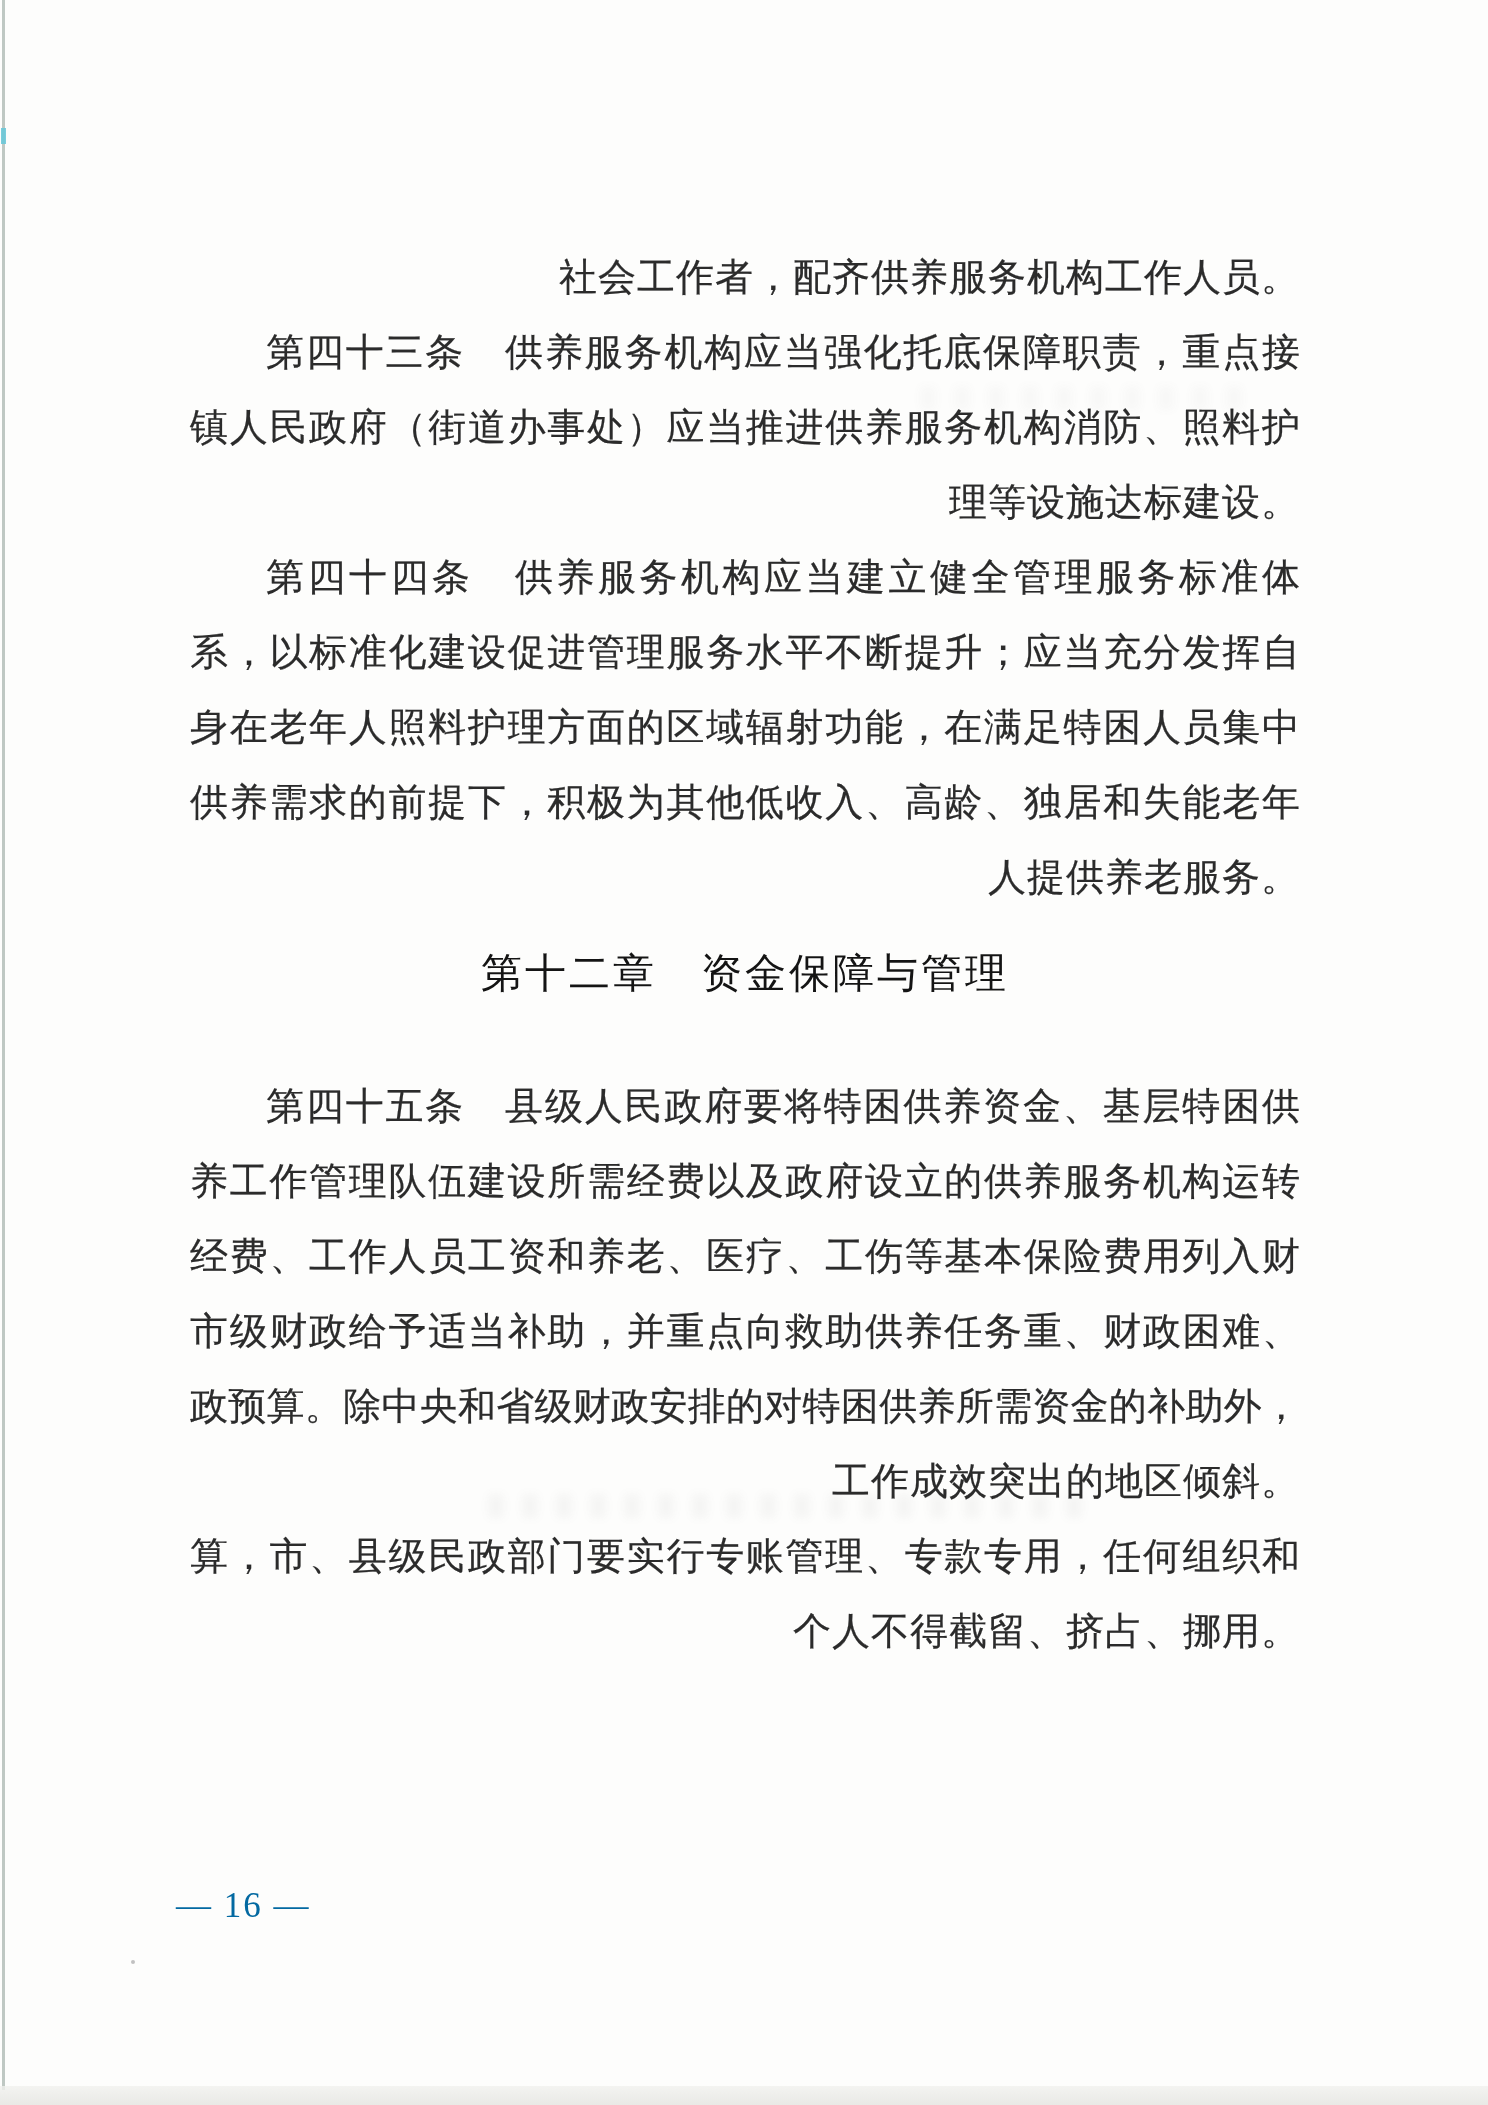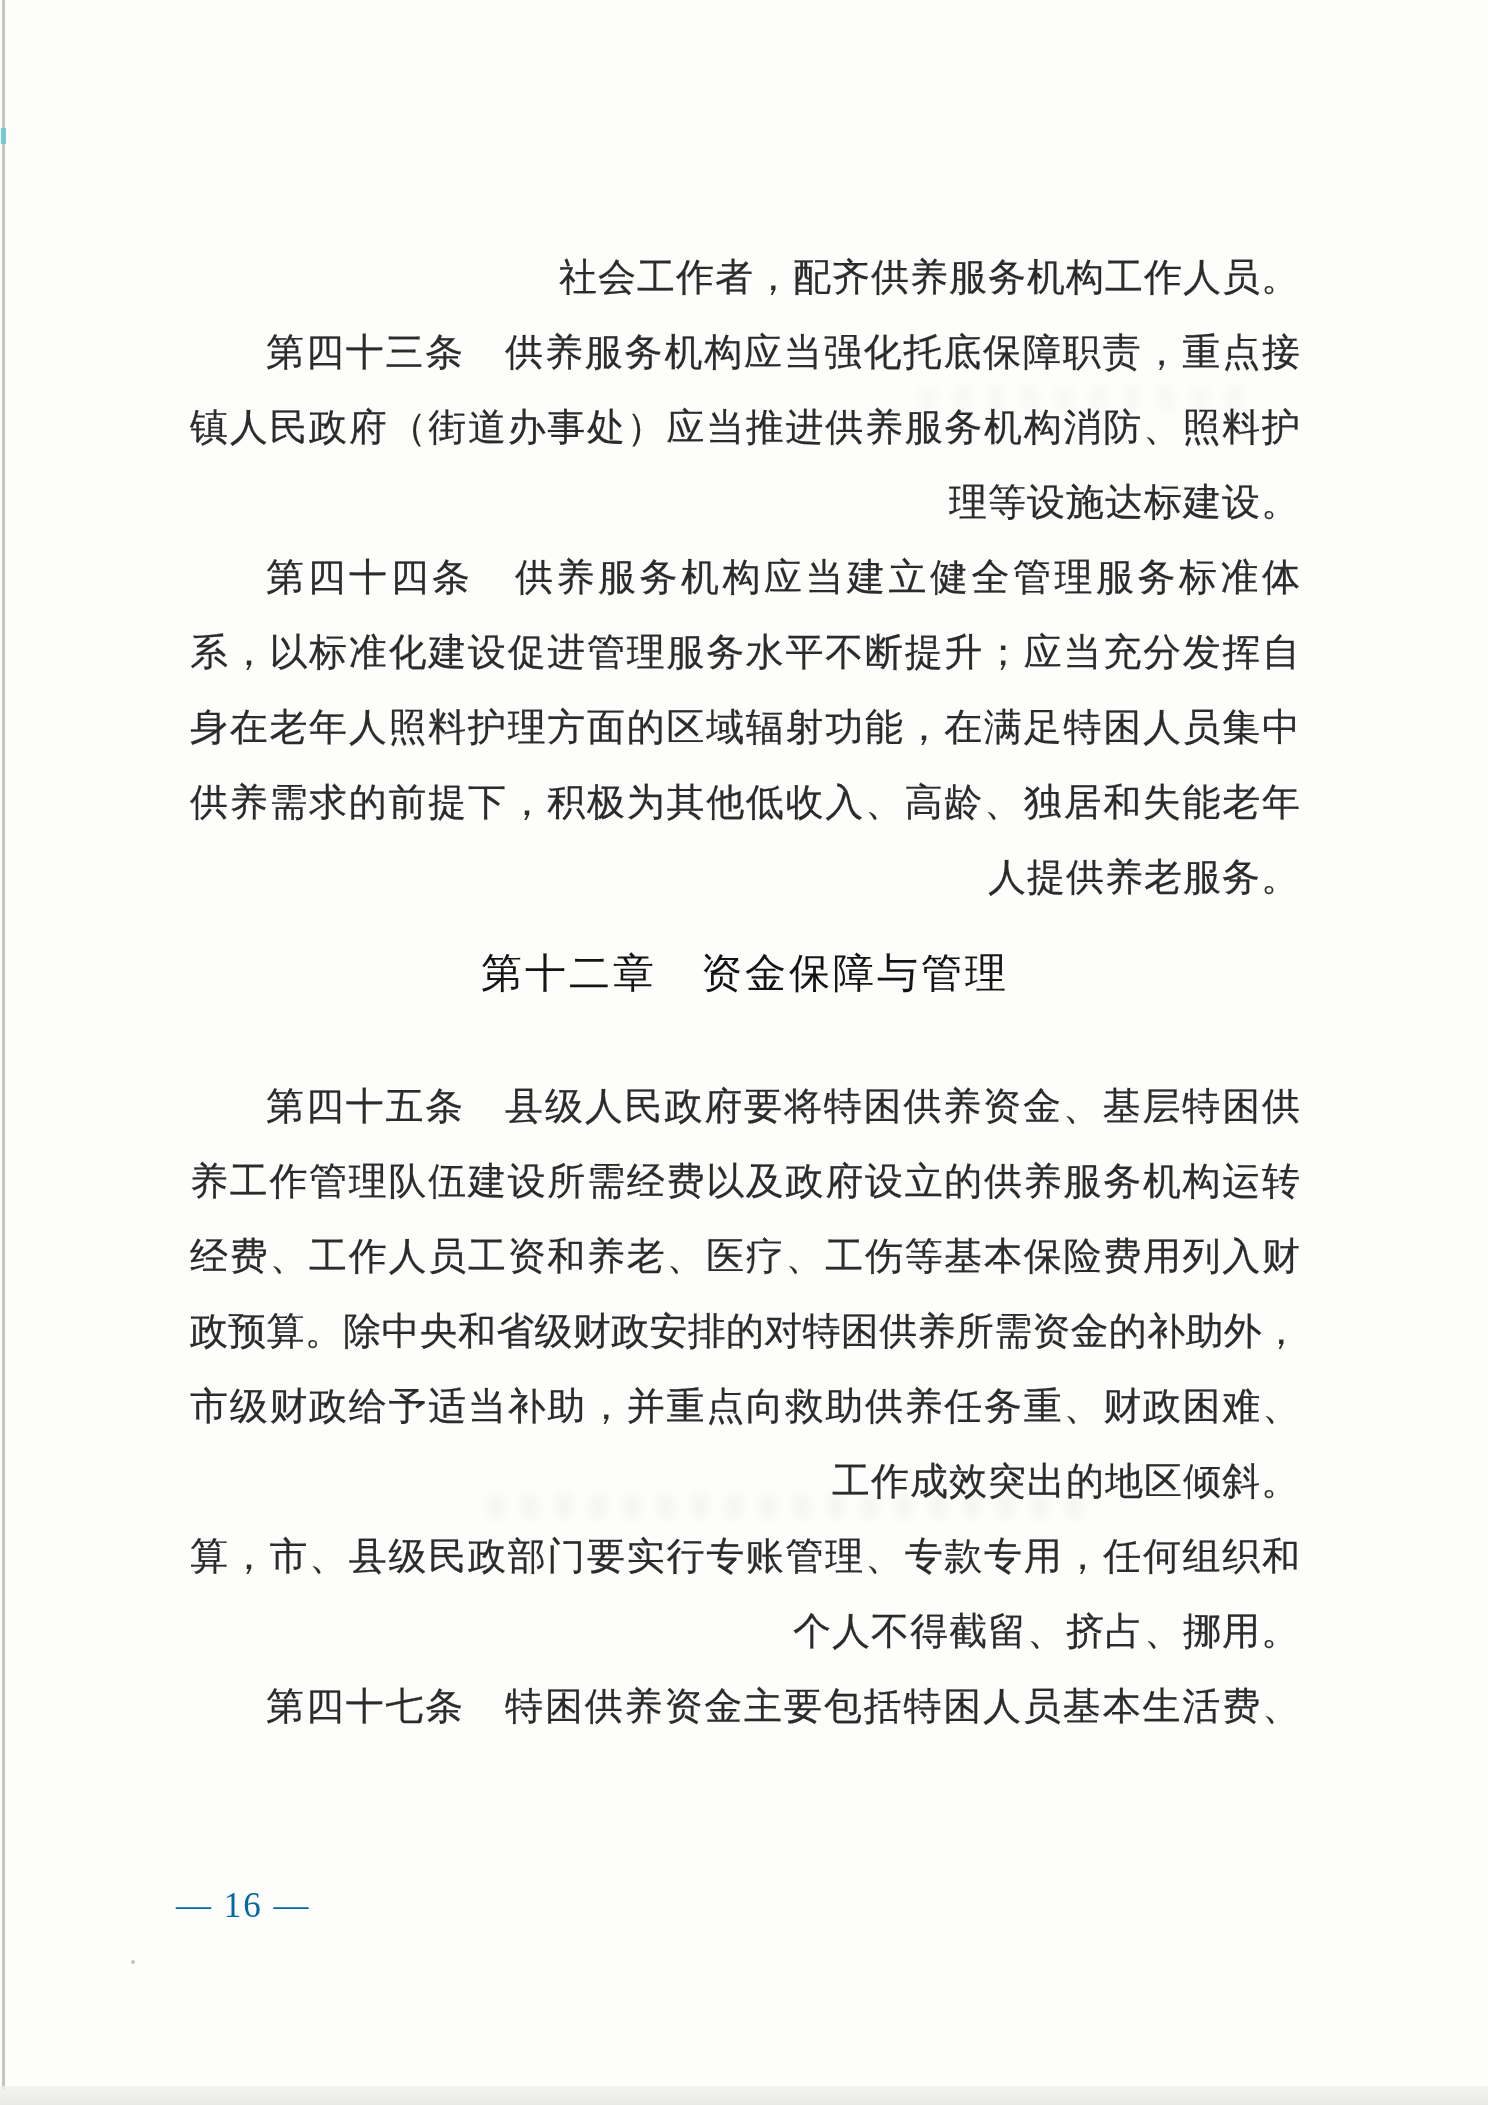--- a/index.html
+++ b/index.html
@@ -124,22 +124,21 @@
       <div class="doc-line">理等设施达标建设。</div>
       <div class="doc-line indent justify">第四十四条　供养服务机构应当建立健全管理服务标准体</div>
       <div class="doc-line justify">系，以标准化建设促进管理服务水平不断提升；应当充分发挥自</div>
       <div class="doc-line justify">身在老年人照料护理方面的区域辐射功能，在满足特困人员集中</div>
       <div class="doc-line justify">供养需求的前提下，积极为其他低收入、高龄、独居和失能老年</div>
       <div class="doc-line">人提供养老服务。</div>
       <div class="chapter-heading">第十二章　资金保障与管理</div>
       <div class="doc-line indent justify">第四十五条　县级人民政府要将特困供养资金、基层特困供</div>
       <div class="doc-line justify">养工作管理队伍建设所需经费以及政府设立的供养服务机构运转</div>
       <div class="doc-line justify">经费、工作人员工资和养老、医疗、工伤等基本保险费用列入财</div>
+      <div class="doc-line justify">市级财政给予适当补助，并重点向救助供养任务重、财政困难、</div>
       <div class="doc-line justify">政预算。除中央和省级财政安排的对特困供养所需资金的补助外，</div>
-      <div class="doc-line justify">市级财政给予适当补助，并重点向救助供养任务重、财政困难、</div>
       <div class="doc-line">工作成效突出的地区倾斜。</div>
       <div class="doc-line justify">算，市、县级民政部门要实行专账管理、专款专用，任何组织和</div>
       <div class="doc-line">个人不得截留、挤占、挪用。</div>
-      <div class="doc-line indent justify">第四十七条　特困供养资金主要包括特困人员基本生活费、</div>
     </div>
 
   <div class="page-number">— 16 —</div>
 </div>
 
 </body></html>

